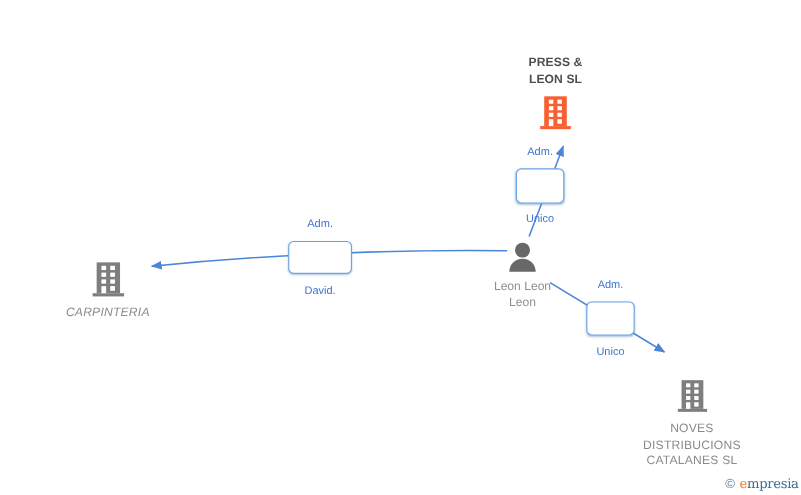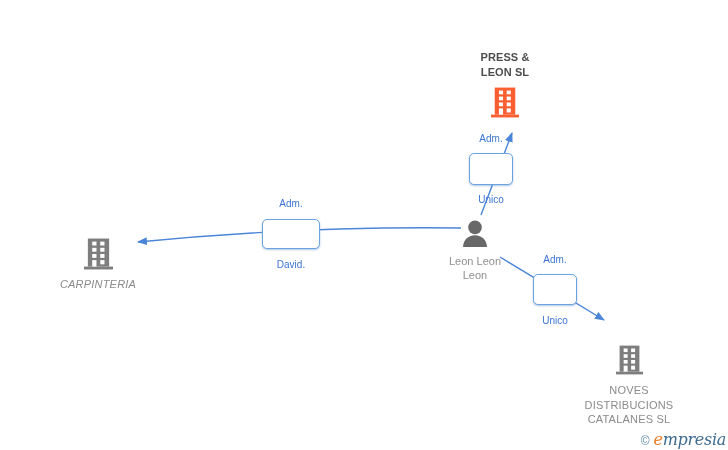--- a/index.html
+++ b/index.html
@@ -59,22 +59,21 @@
     position:absolute;right:2px;bottom:1px;
     display:flex;align-items:baseline;gap:4px;
     cursor:pointer;
   }
   #footer-logo .copyright{
     font-size:12px;
     color:var(--copyright-blue,#5d87a1);
   }
   #footer-logo .brand{
     font-family:"DejaVu Serif","Liberation Serif",serif;
-    font-style:italic;
-    font-size:16px;line-height:18px;
+    font-size:12px;line-height:18px;
     letter-spacing:-.3px;
   }
   #footer-logo .brand-initial{color:var(--brand-orange,#ee7b22);}
   #footer-logo .brand-rest{color:var(--brand-blue,#3e6b90);}
 </style>
 </head>
 <body>
 
 <div id="canvas">
 

